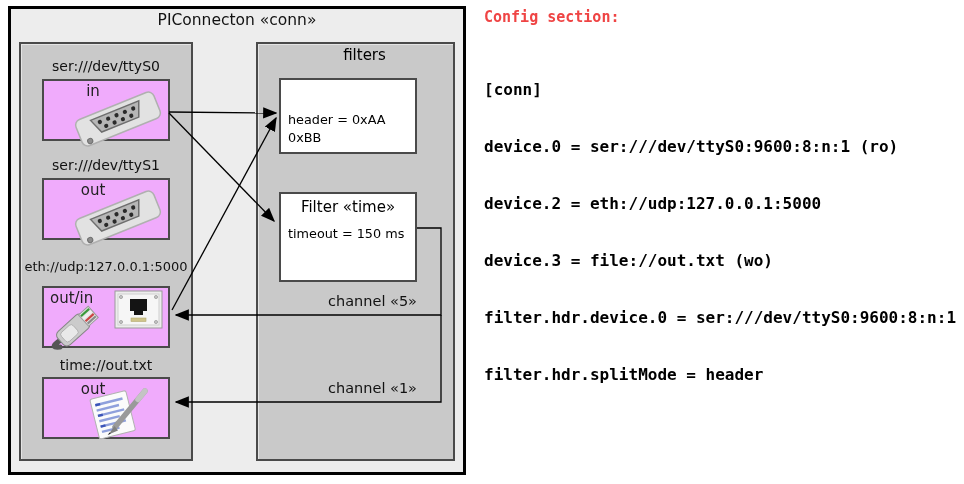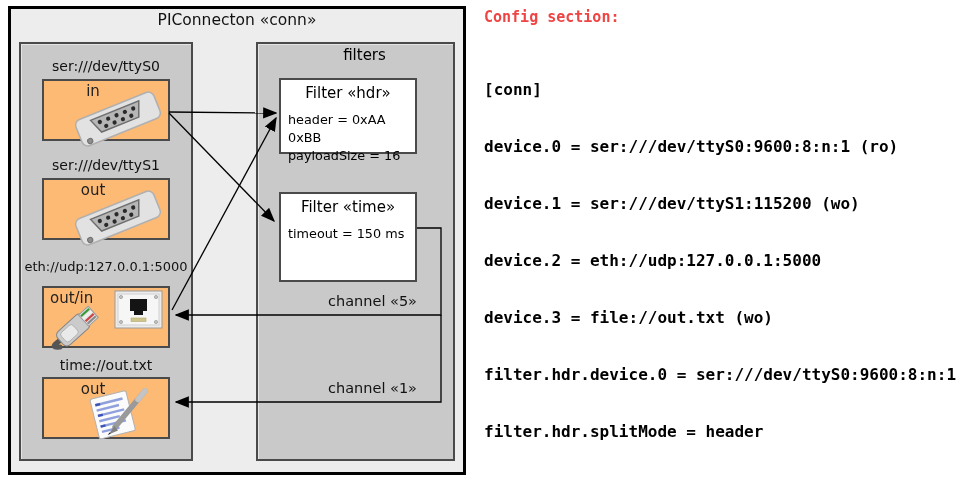--- a/index.html
+++ b/index.html
@@ -15,21 +15,21 @@
 
   .group-box { background:#c9c9c9; border:2px solid #4a4a4a;
                box-shadow:1px 1px 0 rgba(255,255,255,.5) inset; }
   .devices-group { left:19px; top:42px; width:174px; height:419px; }
   .filters-group { left:256px; top:42px; width:199px; height:419px; }
   .filters-title { left:256px; top:46px; width:217px; text-align:center; font-size:15px; }
 
   
   .dev-label { left:19px; width:174px; text-align:center; font-size:14px; color:#111; }
   .dev-label.small { font-size:13px; }
-  .dev-box { left:42px; width:128px; height:62px; background:#fdba74;
+  .dev-box { left:42px; width:128px; height:62px; background:#f0abfc;
              border:2px solid #4a4a4a; }
   .dir { position:absolute; top:1px; left:0; right:0; text-align:center;
          font-size:15px; color:#222; }
   .dir.shift { padding-right:26px; }
   .dir.corner { text-align:left; left:6px; right:auto; }
   svg { overflow:visible; display:block; }
   .icon { position:absolute; }
 
   
   .filter-box { left:279px; width:138px; background:#fff; border:2px solid #4a4a4a; }
@@ -150,24 +150,22 @@
       <line x1="10" y1="37" x2="15" y2="37" stroke="#3c55b8" stroke-width="2.4"></line>
     </g>
     <line x1="57" y1="5" x2="27" y2="41" stroke="#9a9a9a" stroke-width="5.5" stroke-linecap="round"></line>
     <line x1="57" y1="5" x2="50" y2="13.5" stroke="#c4c4c4" stroke-width="5.5" stroke-linecap="round"></line>
     <path d="M26.5 40 l-6 8.5 l9.5 -4 z" fill="#808080"></path>
     <path d="M21.5 46.5 l-1.8 2.6 l3 -1.4 z" fill="#222"></path>
   </svg>
 </div>
 
 <div class="abs filter-box filter-hdr">
-  <div class="filter-title">Filter «hdr»</div>
   <div class="filter-attrs">
     <div>header = 0xAA 0xBB</div>
-    <div>payloadSize = 16</div>
   </div>
 </div>
 
 <div class="abs filter-box filter-time">
   <div class="filter-title">Filter «time»</div>
   <div class="filter-attrs">
     <div>timeout = 150 ms</div>
   </div>
 </div>
 
@@ -186,21 +184,20 @@
     <path d="M172 310 L276 118" marker-end="url(#ah)"></path>
     <path d="M417 228 L441 228 L441 315 L176 315" marker-end="url(#ah)"></path>
     <path d="M441 315 L441 402 L176 402" marker-end="url(#ah)"></path>
   </g>
 </svg>
 
 <div class="abs config-heading">Config section:</div>
 <div class="abs config-lines">
   <div>[conn]</div>
   <div>device.0 = ser:///dev/ttyS0:9600:8:n:1 (ro)</div>
-  <div>device.1 = ser:///dev/ttyS1:115200 (wo)</div>
   <div>device.2 = eth://udp:127.0.0.1:5000</div>
   <div>device.3 = file://out.txt (wo)</div>
   <div>filter.hdr.device.0 = ser:///dev/ttyS0:9600:8:n:1</div>
   <div>filter.hdr.splitMode = header</div>
   
   
   
   
   
   

